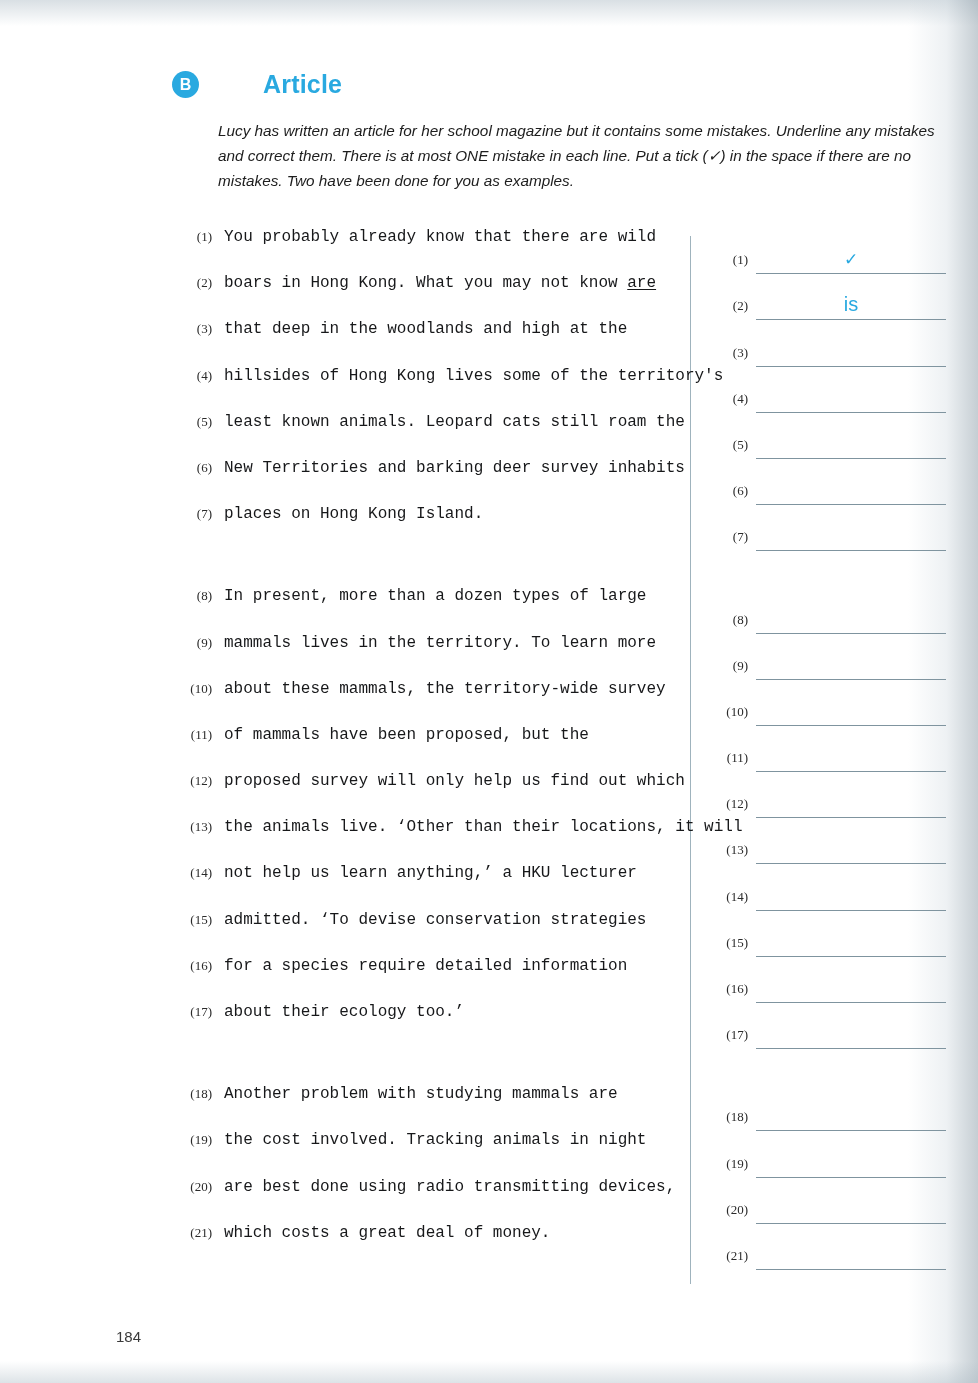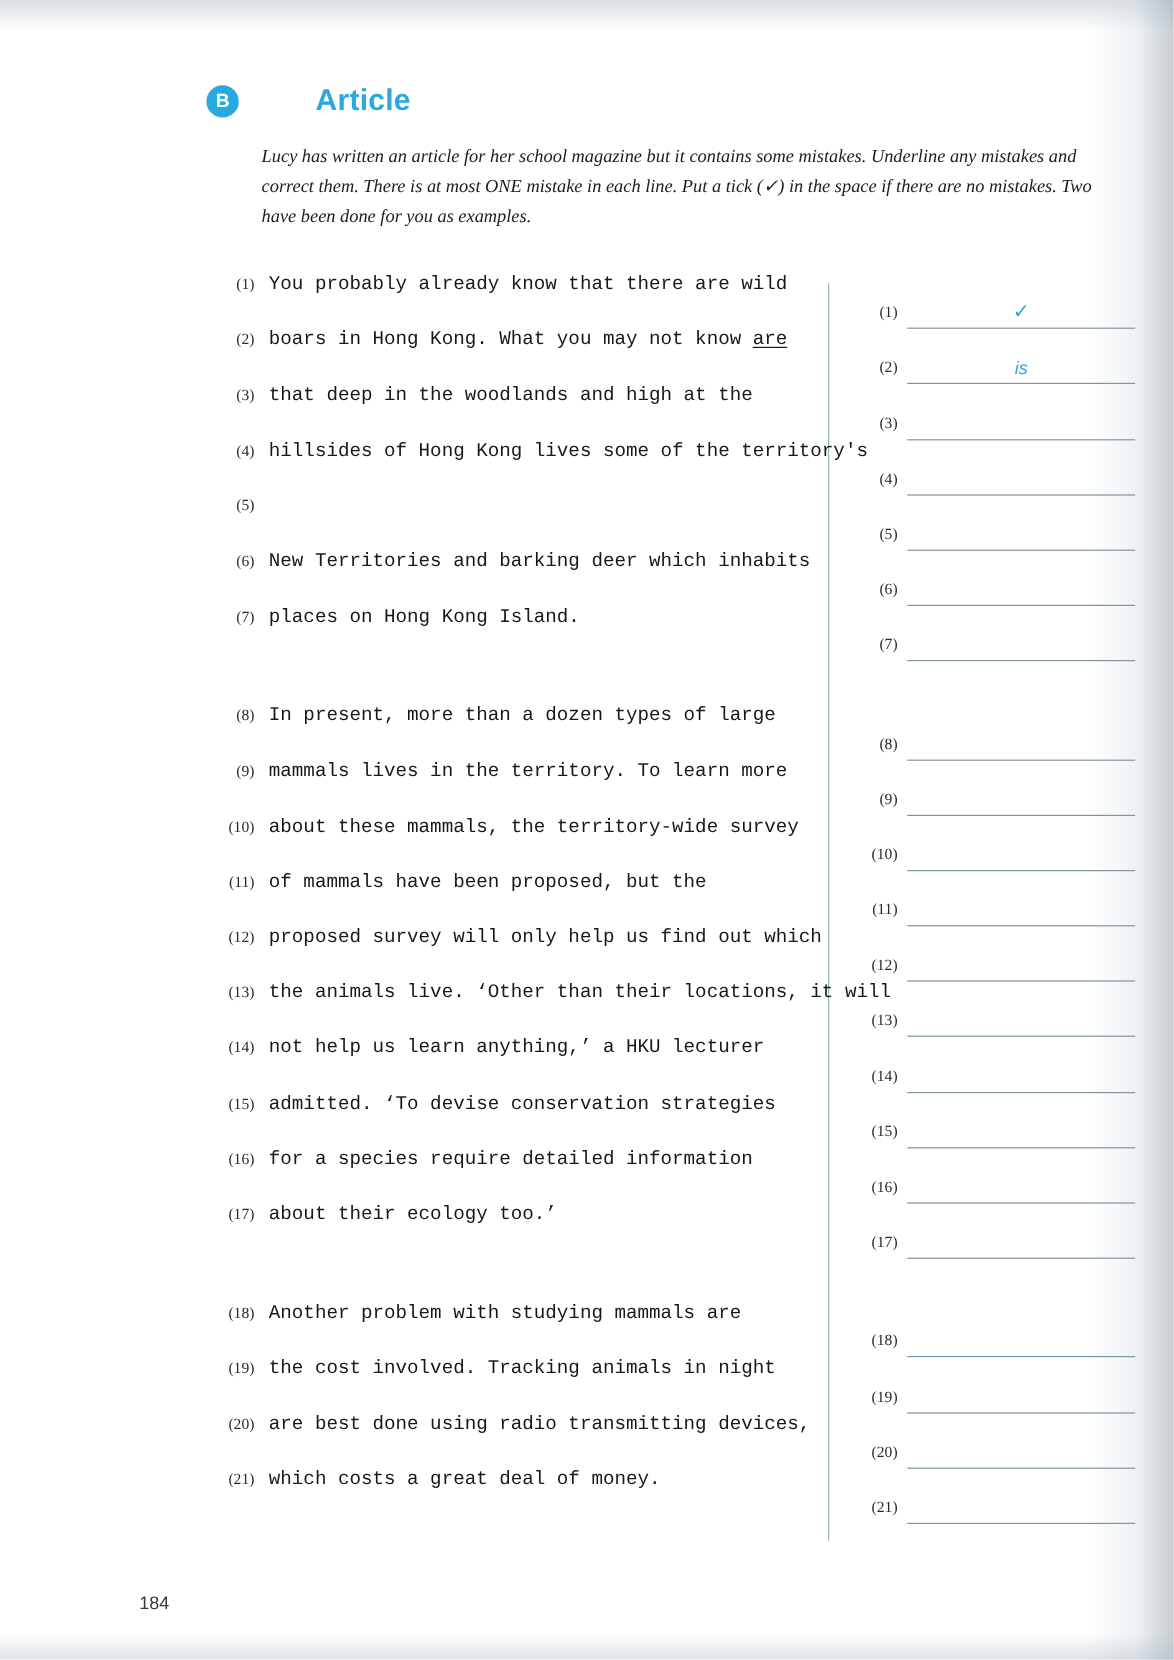--- a/index.html
+++ b/index.html
@@ -80,21 +80,21 @@
     letter-spacing: 0.2px;
     margin-left: 48px;
   }
 
   
   .instructions {
     position: absolute;
     left: 218px;
     top: 118px;
     width: 718px;
-    font-family: Liberation Serif, serif;
+    font-family: Liberation Sans, sans-serif;
     font-style: italic;
     font-size: 15.3px;
     line-height: 25px;
     color: #1d1d1d;
   }
 
   
   .body-area {
     position: absolute;
     left: 0;
@@ -180,22 +180,21 @@
     position: relative;
   }
   .ans-value {
     position: absolute;
     left: 0;
     right: 0;
     bottom: 3px;
     text-align: center;
     color: #29a9e0;
     font-family: "Liberation Sans", sans-serif;
-    font-style: italic;
-    font-size: 15px;
+    font-size: 20px;
   }
   .ans-value.tick {
     font-style: normal;
     font-size: 17px;
   }
 
   
   .page-number {
     position: absolute;
     left: 78px;
@@ -237,24 +236,25 @@
         <div class="line-row">
           <span class="lnum">(3)</span>
           <span class="ltext"><span>that deep in the woodlands and high at the</span></span>
         </div>
         <div class="line-row">
           <span class="lnum">(4)</span>
           <span class="ltext"><span>hillsides of Hong Kong lives some of the territory's</span></span>
         </div>
         <div class="line-row">
           <span class="lnum">(5)</span>
+          <span class="ltext"><span>least known animals. Leopard cats still roam the</span></span>
         </div>
         <div class="line-row">
           <span class="lnum">(6)</span>
-          <span class="ltext"><span>New Territories and barking deer which inhabits</span></span>
+          <span class="ltext"><span>New Territories and barking deer survey inhabits</span></span>
         </div>
         <div class="line-row">
           <span class="lnum">(7)</span>
           <span class="ltext"><span>places on Hong Kong Island.</span></span>
         </div>
         <div class="line-row gap-before">
           <span class="lnum">(8)</span>
           <span class="ltext"><span>In present, more than a dozen types of large</span></span>
         </div>
         <div class="line-row">

